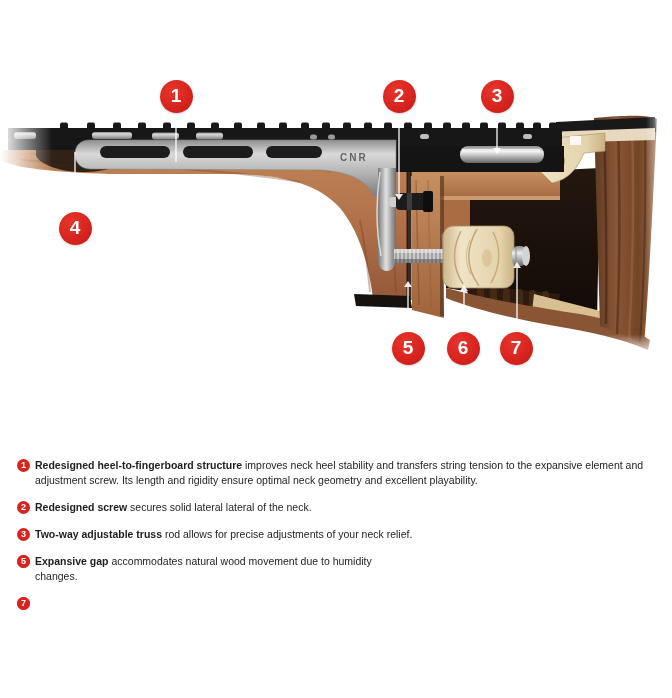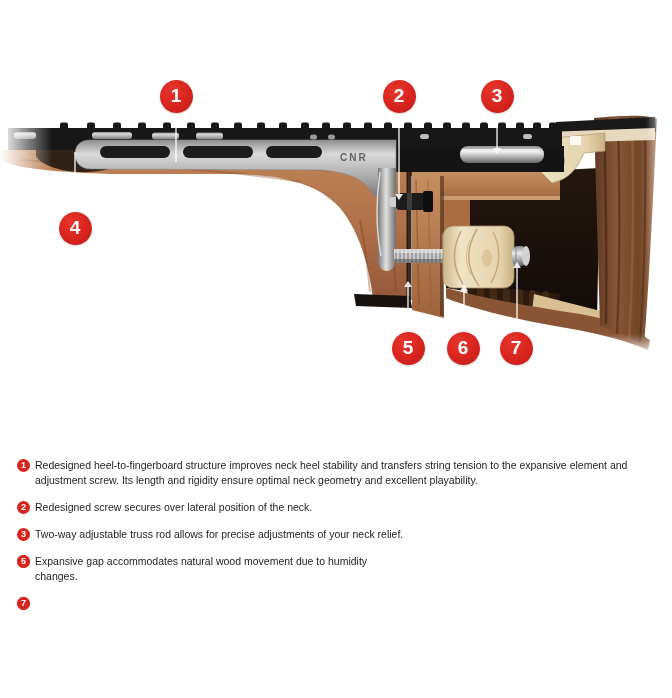--- a/index.html
+++ b/index.html
@@ -4,21 +4,21 @@
 <style>
   html,body{margin:0;padding:0;background:#fff;}
   body{width:672px;height:698px;overflow:hidden;font-family:"Liberation Sans",sans-serif;-webkit-font-smoothing:antialiased;}
   .diagram{position:relative;width:672px;height:440px;background:#fff;}
   .diagram svg{display:block;}
   .marker{position:absolute;width:33px;height:33px;border-radius:50%;background:radial-gradient(circle at 38% 32%, #e6362c 0%, #d8241e 55%, #c01b18 100%);color:#fff;font-weight:bold;font-size:19px;display:flex;align-items:center;justify-content:center;box-shadow:0 1px 2px rgba(0,0,0,.18);}
   .legend{padding:18px 14px 0 17px;color:#232323;}
   .legend-item{position:relative;padding-left:18px;margin-bottom:12px;font-size:10.5px;line-height:15px;}
   .legend-item .bullet{position:absolute;left:0;top:1px;width:13px;height:13px;border-radius:50%;background:#d8241e;color:#fff;font-size:9px;font-weight:bold;display:flex;align-items:center;justify-content:center;}
   .legend-item .txt{white-space:pre-line;}
-  .legend-item b{font-weight:normal;color:#1d1d1d;}
+  .legend-item b{font-weight:bold;color:#1d1d1d;}
 </style>
 </head>
 <body>
 
 <div class="diagram">
   <svg width="672" height="440" viewBox="0 0 672 440">
     <defs>
       <linearGradient id="wood1" x1="0" y1="0" x2="0" y2="1">
         <stop offset="0" stop-color="#c08455"></stop>
           <stop offset="0.5" stop-color="#b0714a"></stop>
@@ -271,21 +271,21 @@
     </div>
 </div>
 
 <div class="legend">
   <div class="legend-item">
     <span class="bullet">1</span>
     <span class="txt"><b>Redesigned heel-to-fingerboard structure</b><span> improves neck heel stability and transfers string tension to the expansive element and adjustment screw. Its length and rigidity ensure optimal neck geometry and excellent playability.</span></span>
   </div>
   <div class="legend-item">
     <span class="bullet">2</span>
-    <span class="txt"><b>Redesigned screw</b><span> secures over lateral position of the neck.</span></span>
+    <span class="txt"><b>Redesigned screw</b><span> secures solid lateral lateral of the neck.</span></span>
   </div>
   <div class="legend-item">
     <span class="bullet">3</span>
     <span class="txt"><b>Two-way adjustable truss</b><span> rod allows for precise adjustments of your neck relief.</span></span>
   </div>
   <div class="legend-item">
     <span class="bullet">4</span>
   </div>
   <div class="legend-item">
     <span class="bullet">5</span>

